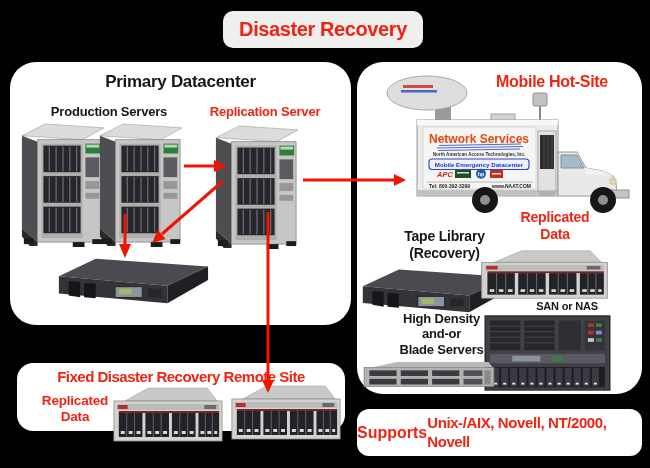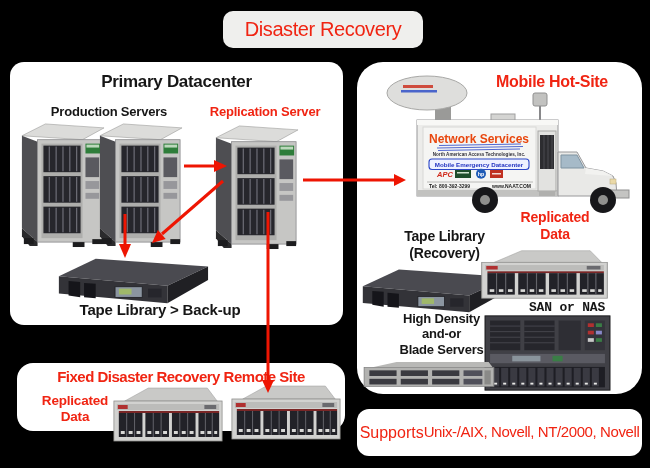--- a/index.html
+++ b/index.html
@@ -3,21 +3,21 @@
 <meta charset="utf-8">
 <style>
   html,body{margin:0;padding:0;}
   body{
     width:650px;height:468px;position:relative;overflow:hidden;
     background:#000000;
     font-family:"Liberation Sans", sans-serif;
   }
   .abs{position:absolute;}
   .panel{position:absolute;background:#ffffff;}
-  .b{font-weight:normal;}
+  .b{font-weight:bold;}
   .ctr{text-align:center;}
   .red{color:#f02412;}
   .blk{color:#161616;}
   .heading{font-weight:bold;letter-spacing:-0.3px;}
   .label{font-weight:bold;letter-spacing:-0.2px;line-height:1.18;}
   svg{display:block;}
   svg text{font-family:"Liberation Sans", sans-serif;}
   .arrows{position:absolute;left:0;top:0;z-index:20;pointer-events:none;}
   .dev{position:absolute;}
 </style>
@@ -179,40 +179,39 @@
       <rect x="98" y="20" width="18" height="6" fill="#50505a"></rect>
       <rect x="118" y="11" width="6" height="15" fill="#8a8a88"></rect>
     </g>
   </defs>
 </svg>
 
 <div class="panel" style="left:223px;top:11px;width:200px;height:37px;border-radius:10px;background:#efefed;display:flex;align-items:center;justify-content:center;">
   <div class="red b" style="font-size:20px;letter-spacing:-0.4px;">Disaster Recovery</div>
 </div>
 
-<div class="panel" style="left:10px;top:62px;width:333px;height:263px;border-radius:14px;">
+<div class="panel" style="left:10px;top:62px;width:333px;height:263px;border-radius:26px;padding-left:8px;">
   <div class="abs heading blk ctr" style="left:0;top:10px;width:100%;font-size:17px;">Primary Datacenter</div>
   <div class="abs label blk ctr" style="left:26px;top:42px;width:146px;font-size:13px;">Production Servers</div>
   <div class="abs label red ctr" style="left:190px;top:42px;width:130px;font-size:13px;">Replication Server</div>
 
   <svg class="dev" style="left:8px;top:58px" width="88" height="128" viewBox="0 0 90 130" preserveAspectRatio="none">
       <use href="#sym-tower"></use>
     </svg>
   <svg class="dev" style="left:86px;top:58px" width="88" height="128" viewBox="0 0 90 130" preserveAspectRatio="none">
       <use href="#sym-tower"></use>
     </svg>
   <svg class="dev" style="left:202px;top:60px" width="88" height="128" viewBox="0 0 90 130" preserveAspectRatio="none">
       <use href="#sym-tower"></use>
     </svg>
 
   <svg class="dev" style="left:45px;top:191px" width="155" height="54" viewBox="0 0 160 56" preserveAspectRatio="none">
       <use href="#sym-tapelib"></use>
     </svg>
 
-  <div class="abs label blk ctr" style="left:0;top:239px;width:300px;font-size:15px;">Tape Library &gt; Back-up</div>
 </div>
 
 <div class="panel" style="left:17px;top:363px;width:328px;height:68px;border-radius:16px;">
   <div class="abs heading red ctr" style="left:0;top:5px;width:100%;font-size:15px;letter-spacing:-0.5px;">Fixed Disaster Recovery Remote Site</div>
   <div class="abs label red ctr" style="left:8px;top:30px;width:100px;font-size:13.5px;">
     <div>Replicated</div>
     <div>Data</div>
   </div>
   <svg class="dev" style="left:92px;top:22px" width="118" height="64" viewBox="0 0 120 64" preserveAspectRatio="none">
       <use href="#sym-array"></use>
@@ -294,21 +293,21 @@
       <use href="#sym-tapelib"></use>
     </svg>
 
   <div class="abs label red ctr" style="left:140px;top:147px;width:116px;font-size:14px;">
     <div>Replicated</div>
     <div>Data</div>
   </div>
   <svg class="dev" style="left:119px;top:186px" width="137" height="52" viewBox="0 0 120 58" preserveAspectRatio="none">
       <use href="#sym-array"></use>
     </svg>
-  <div class="abs label blk ctr" style="left:158px;top:238px;width:104px;font-size:13px;font-family:Liberation Mono, monospace;">SAN or NAS</div>
+  <div class="abs label blk ctr" style="left:158px;top:238px;width:104px;font-size:11px;">SAN or NAS</div>
 
   <div class="abs label blk ctr" style="left:12px;top:249px;width:145px;font-size:13px;">
     <div>High Density</div>
     <div>and-or</div>
     <div>Blade Servers</div>
   </div>
   <svg class="dev" style="left:125px;top:252px" width="131" height="78" viewBox="0 0 130 84" preserveAspectRatio="none">
       <use href="#sym-blade"></use>
     </svg>
   <svg class="dev" style="left:4px;top:298px" width="136" height="32" viewBox="0 0 130 34" preserveAspectRatio="none">

